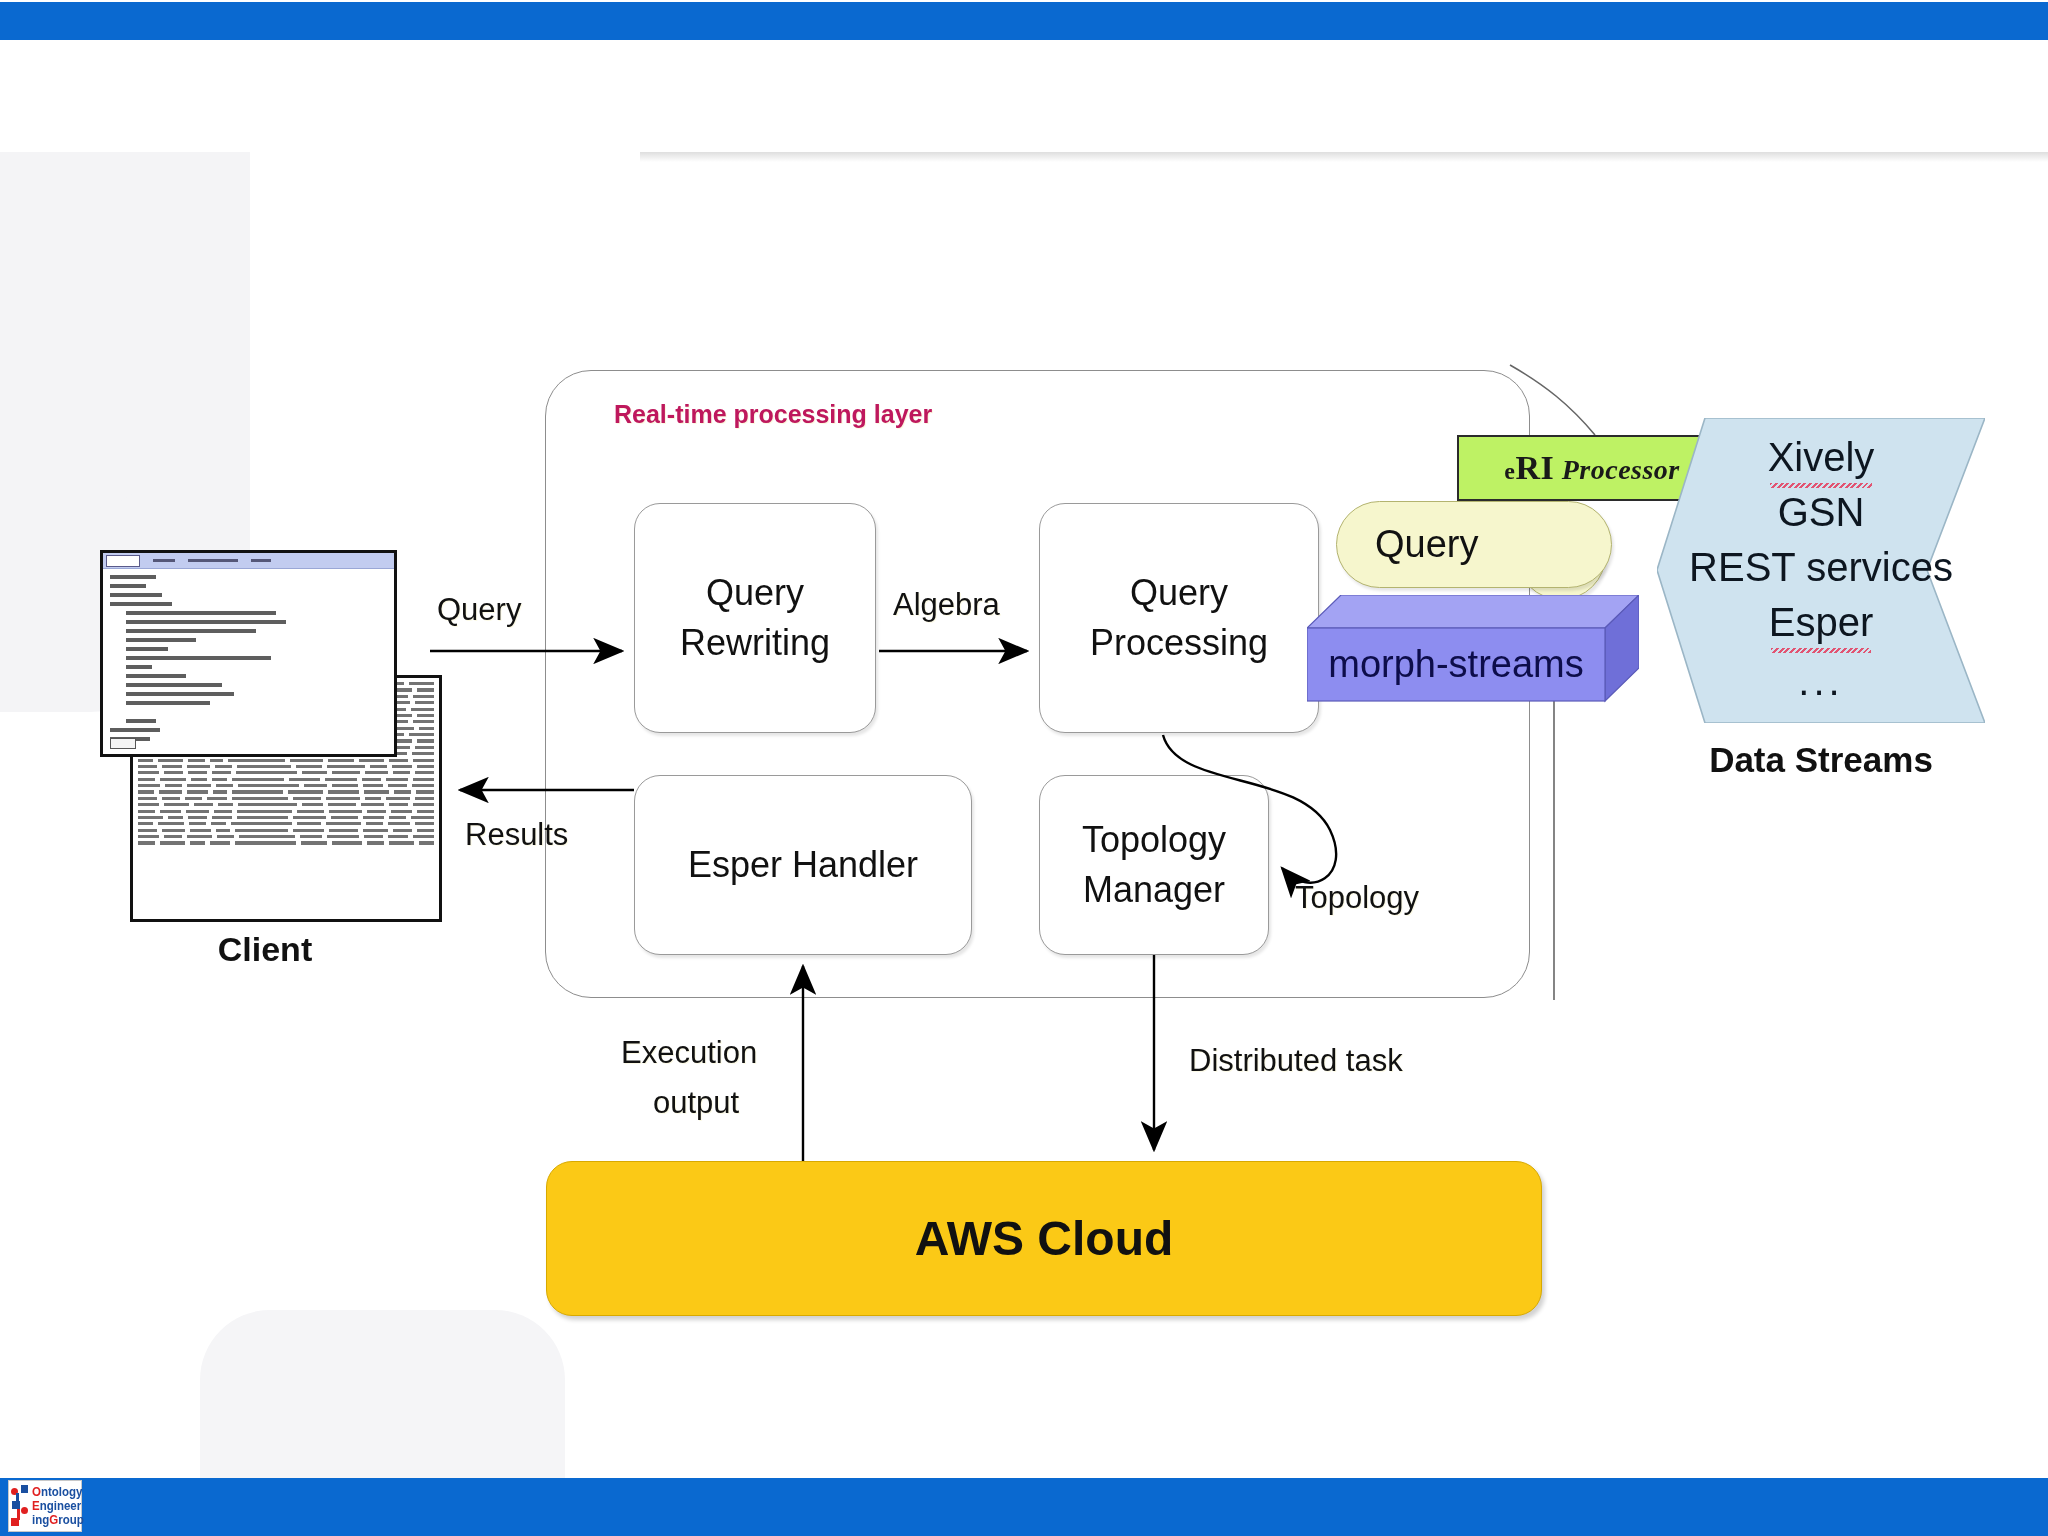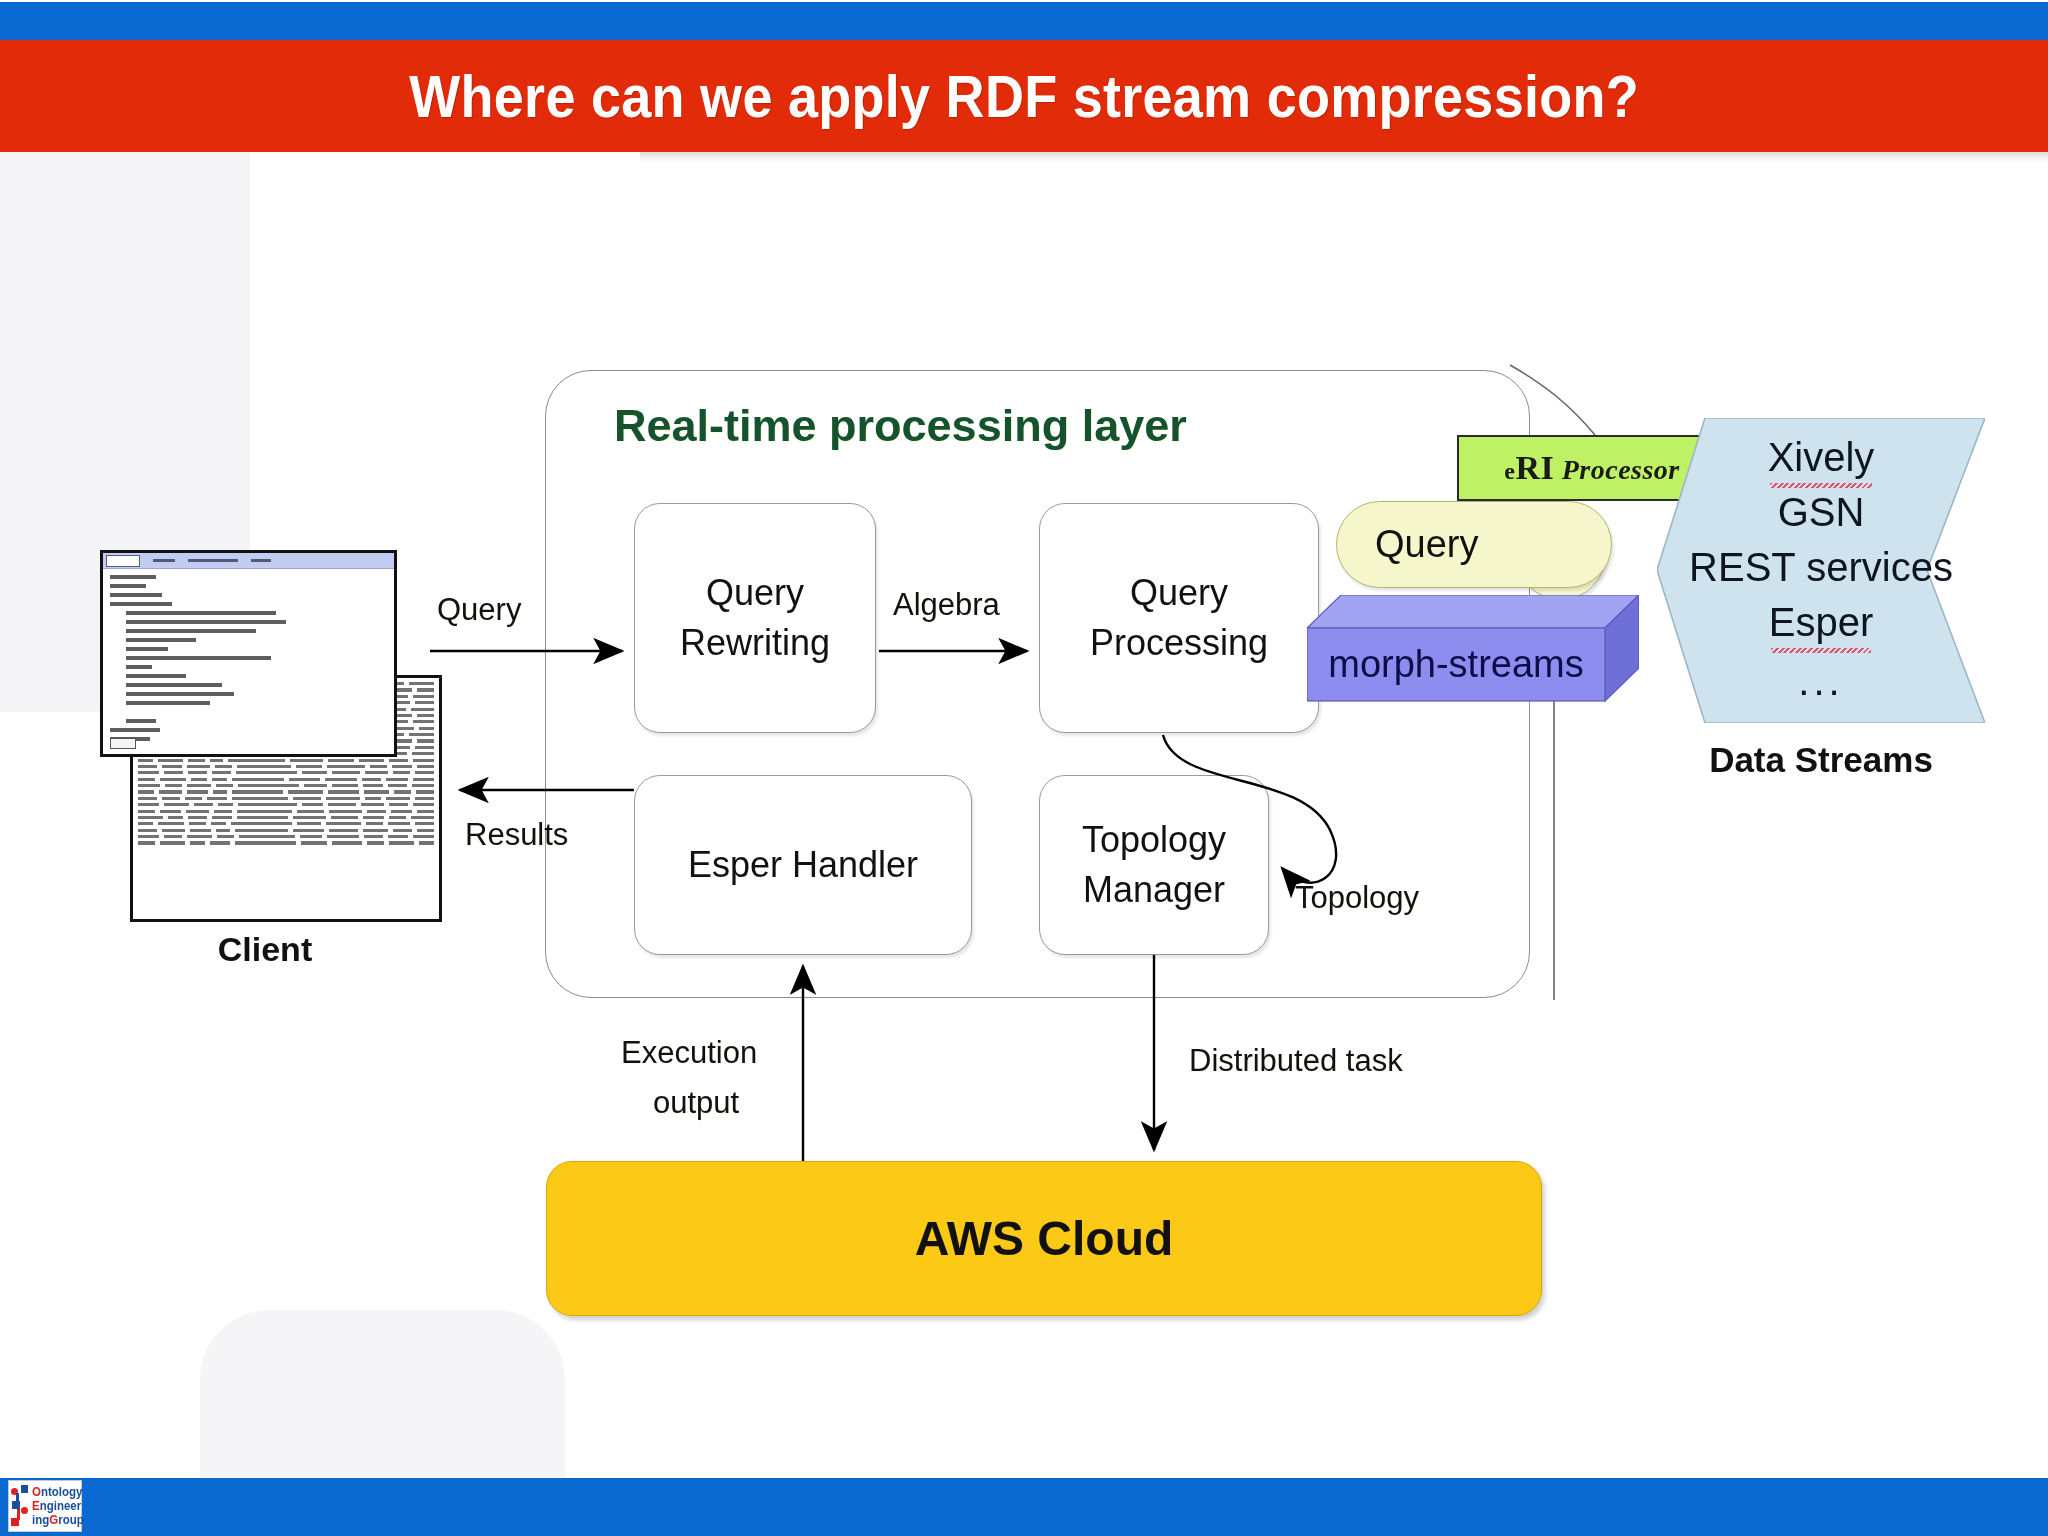--- a/index.html
+++ b/index.html
@@ -138,21 +138,21 @@
   
   .rt-layer {
     position: absolute; left: 545px; top: 370px;
     width: 985px; height: 628px;
     border: 1.6px solid #8d8d8d;
     border-radius: 46px;
     background: transparent;
   }
   .rt-layer-title {
     position: absolute; left: 614px; top: 400px;
-    font-size: 45px; font-weight: bold; color: #14532d;
+    font-size: 25px; font-weight: bold; color: #be185d;
     text-shadow: 1px 1px 0 rgba(250,245,210,.7);
   }
 
   
   .pbox {
     position: absolute;
     border: 1.4px solid #9a9a9a;
     border-radius: 26px;
     background: #ffffff;
     box-shadow: 2px 3px 3px rgba(0,0,0,0.10);
@@ -254,23 +254,20 @@
 </head>
 <body>
 
 <div class="slide">
 
   <div class="bg-blob-top"></div>
   <div class="bg-blob-top2"></div>
   <div class="bg-blob-bottom"></div>
 
   <div class="top-blue-band"></div>
-  <div class="title-band">
-    <div class="title-text">Where can we apply RDF stream compression?</div>
-  </div>
   <div class="title-band-inner-shadow"></div>
 
   <div class="client-wrap">
     <div class="client-back">
       <div class="rows">
         <div class="row">
             <span class="cell" style="width:16px"></span>
             <span class="cell" style="width:24px"></span>
             <span class="cell" style="width:18px"></span>
             <span class="cell" style="width:14px"></span>

